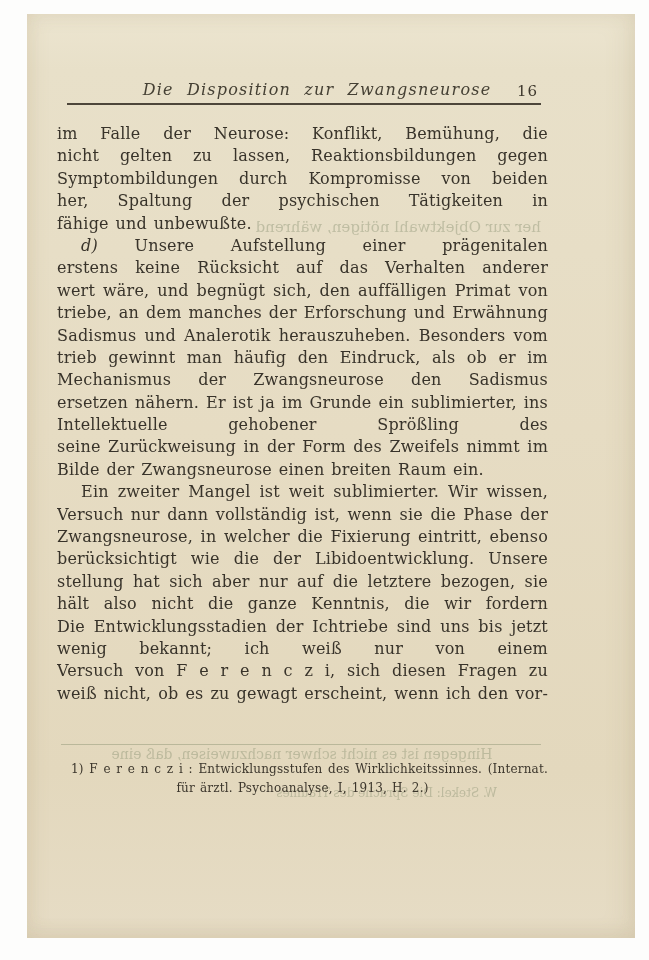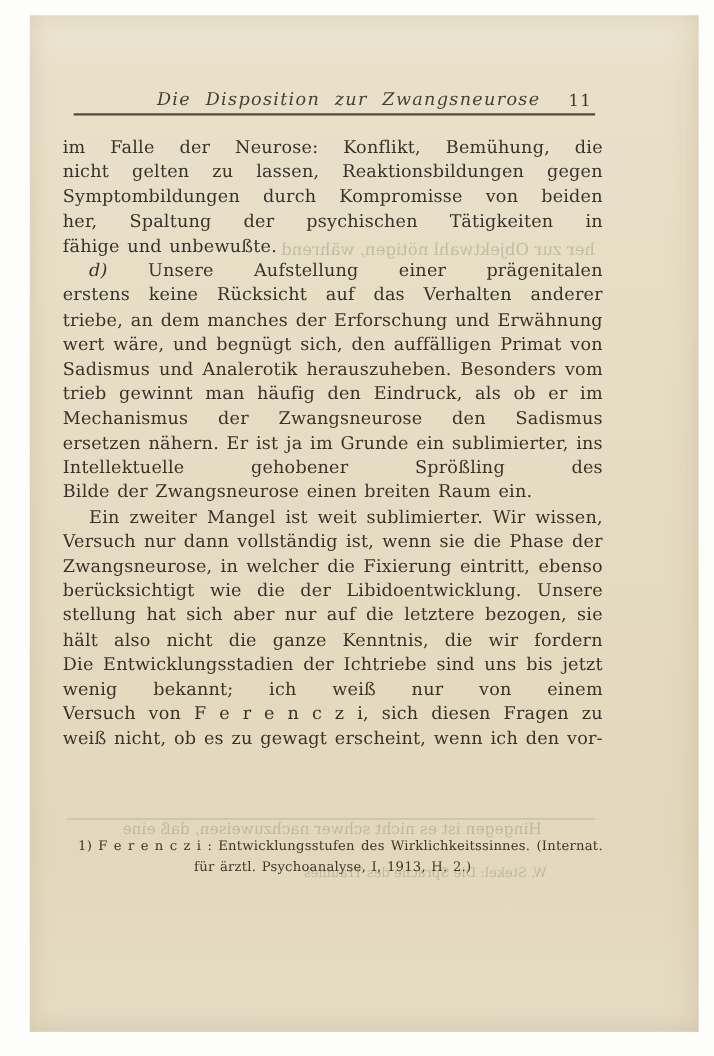--- a/index.html
+++ b/index.html
@@ -88,48 +88,49 @@
     background: rgba(110,122,88,0.35);
   }
 </style>
 </head>
 <body>
 
 <div class="stage">
   <div class="page-sheet">
 
     <div class="header-title">Die Disposition zur Zwangsneurose</div>
-    <div class="page-number">11</div>
+    <div class="page-number">16</div>
     <div class="header-rule"></div>
 
     <div class="ghost ghost-a">her zur Objektwahl nötigen, während</div>
     <div class="ghost-rule"></div>
     <div class="ghost ghost-b">Hingegen ist es nicht schwer nachzuweisen, daß eine</div>
     <div class="ghost ghost-c">W. Stekel: Die Sprache des Traumes</div>
 
     <div class="body-text">
 
       <div>
         <div class="ln j">im Falle der Neurose: Konflikt, Bemühung, die Regression</div>
         <div class="ln j">nicht gelten zu lassen, Reaktionsbildungen gegen dieselbe und</div>
         <div class="ln j">Symptombildungen durch Kompromisse von beiden Seiten</div>
         <div class="ln j">her, Spaltung der psychischen Tätigkeiten in bewußtseins-</div>
         <div class="ln last">fähige und unbewußte.</div>
       </div>
 
       <div>
         <div class="ln j ind"><span class="marker">d)</span> <span>Unsere Aufstellung einer prägenitalen Sexualorganisation</span></div>
         <div class="ln j">erstens keine Rücksicht auf das Verhalten anderer Partial-</div>
+        <div class="ln j">wert wäre, und begnügt sich, den auffälligen Primat von</div>
         <div class="ln j">triebe, an dem manches der Erforschung und Erwähnung</div>
-        <div class="ln j">wert wäre, und begnügt sich, den auffälligen Primat von</div>
         <div class="ln j">Sadismus und Analerotik herauszuheben. Besonders vom Wiß-</div>
         <div class="ln j">trieb gewinnt man häufig den Eindruck, als ob er im</div>
         <div class="ln j">Mechanismus der Zwangsneurose den Sadismus geradezu</div>
         <div class="ln j">ersetzen nähern. Er ist ja im Grunde ein sublimierter, ins</div>
         <div class="ln j">Intellektuelle gehobener Sprößling des Bemächtigungstriebes,</div>
+        <div class="ln j">seine Zurückweisung in der Form des Zweifels nimmt im</div>
         <div class="ln last">Bilde der Zwangsneurose einen breiten Raum ein.</div>
       </div>
 
       <div>
         <div class="ln j ind">Ein zweiter Mangel ist weit sublimierter. Wir wissen,</div>
         <div class="ln j">Versuch nur dann vollständig ist, wenn sie die Phase der</div>
         <div class="ln j">Zwangsneurose, in welcher die Fixierung eintritt, ebenso</div>
         <div class="ln j">berücksichtigt wie die der Libidoentwicklung. Unsere Auf-</div>
         <div class="ln j">stellung hat sich aber nur auf die letztere bezogen, sie ent-</div>
         <div class="ln j">hält also nicht die ganze Kenntnis, die wir fordern dürfen.</div>

